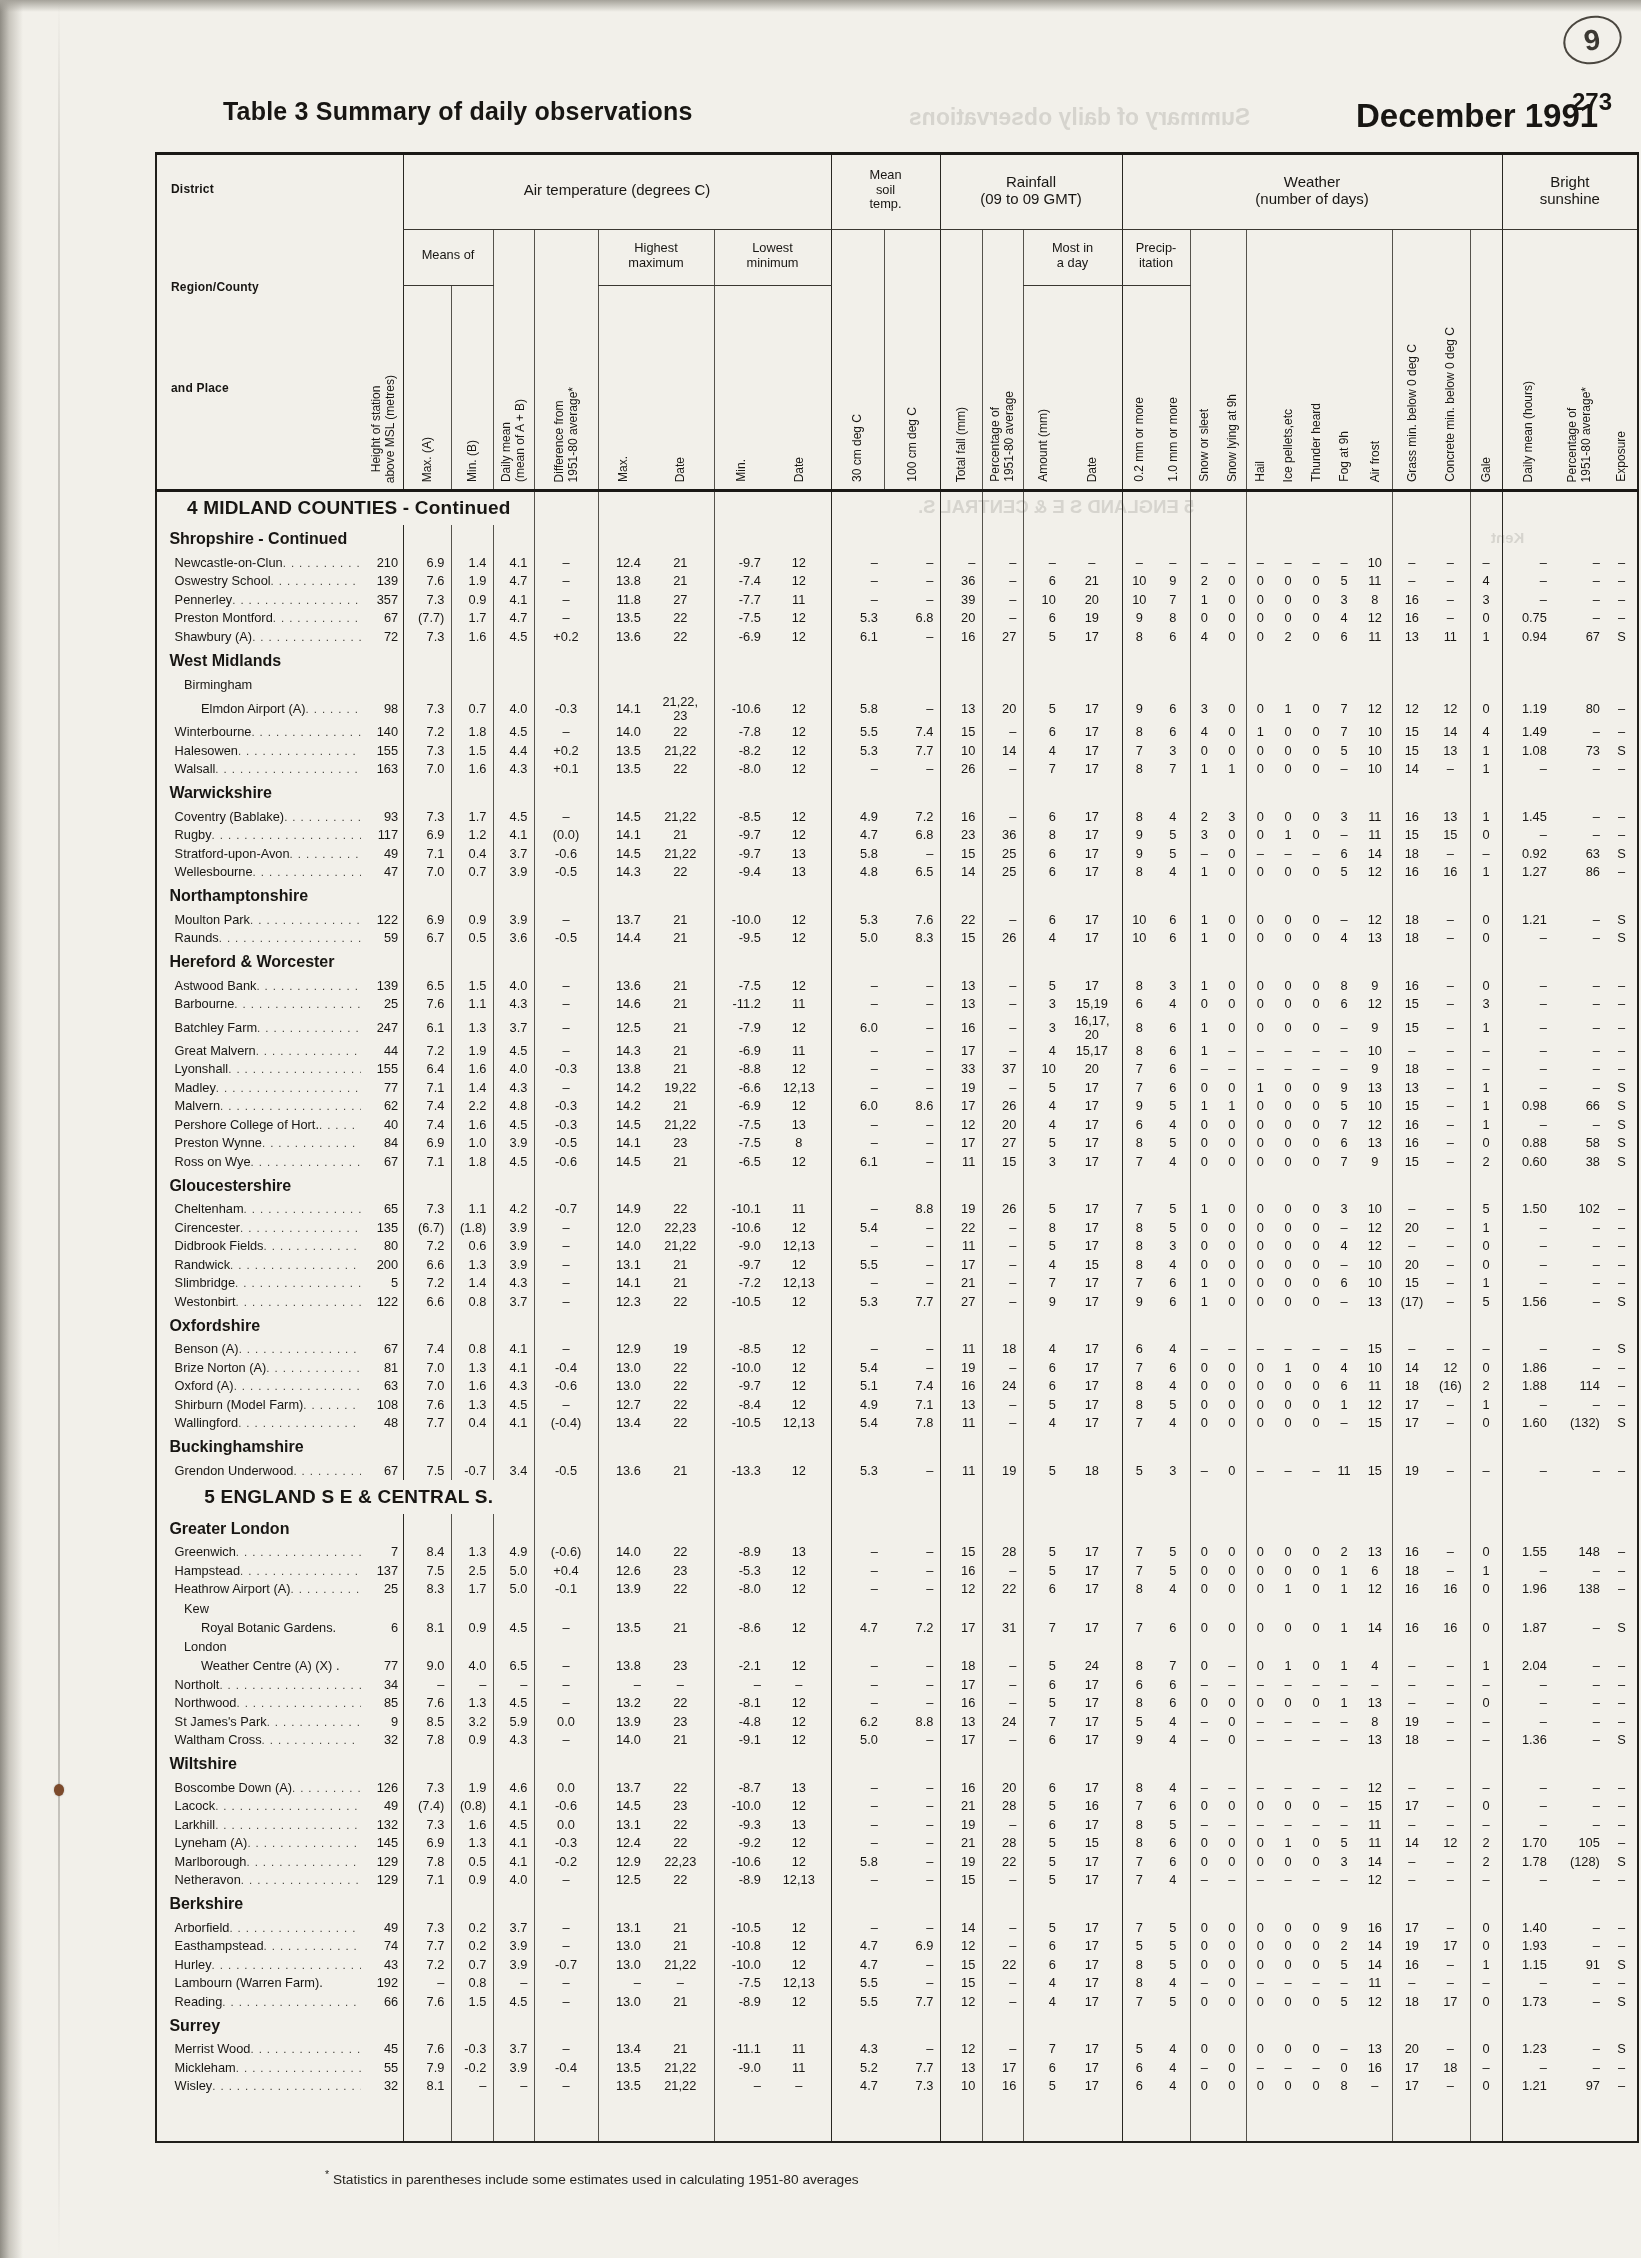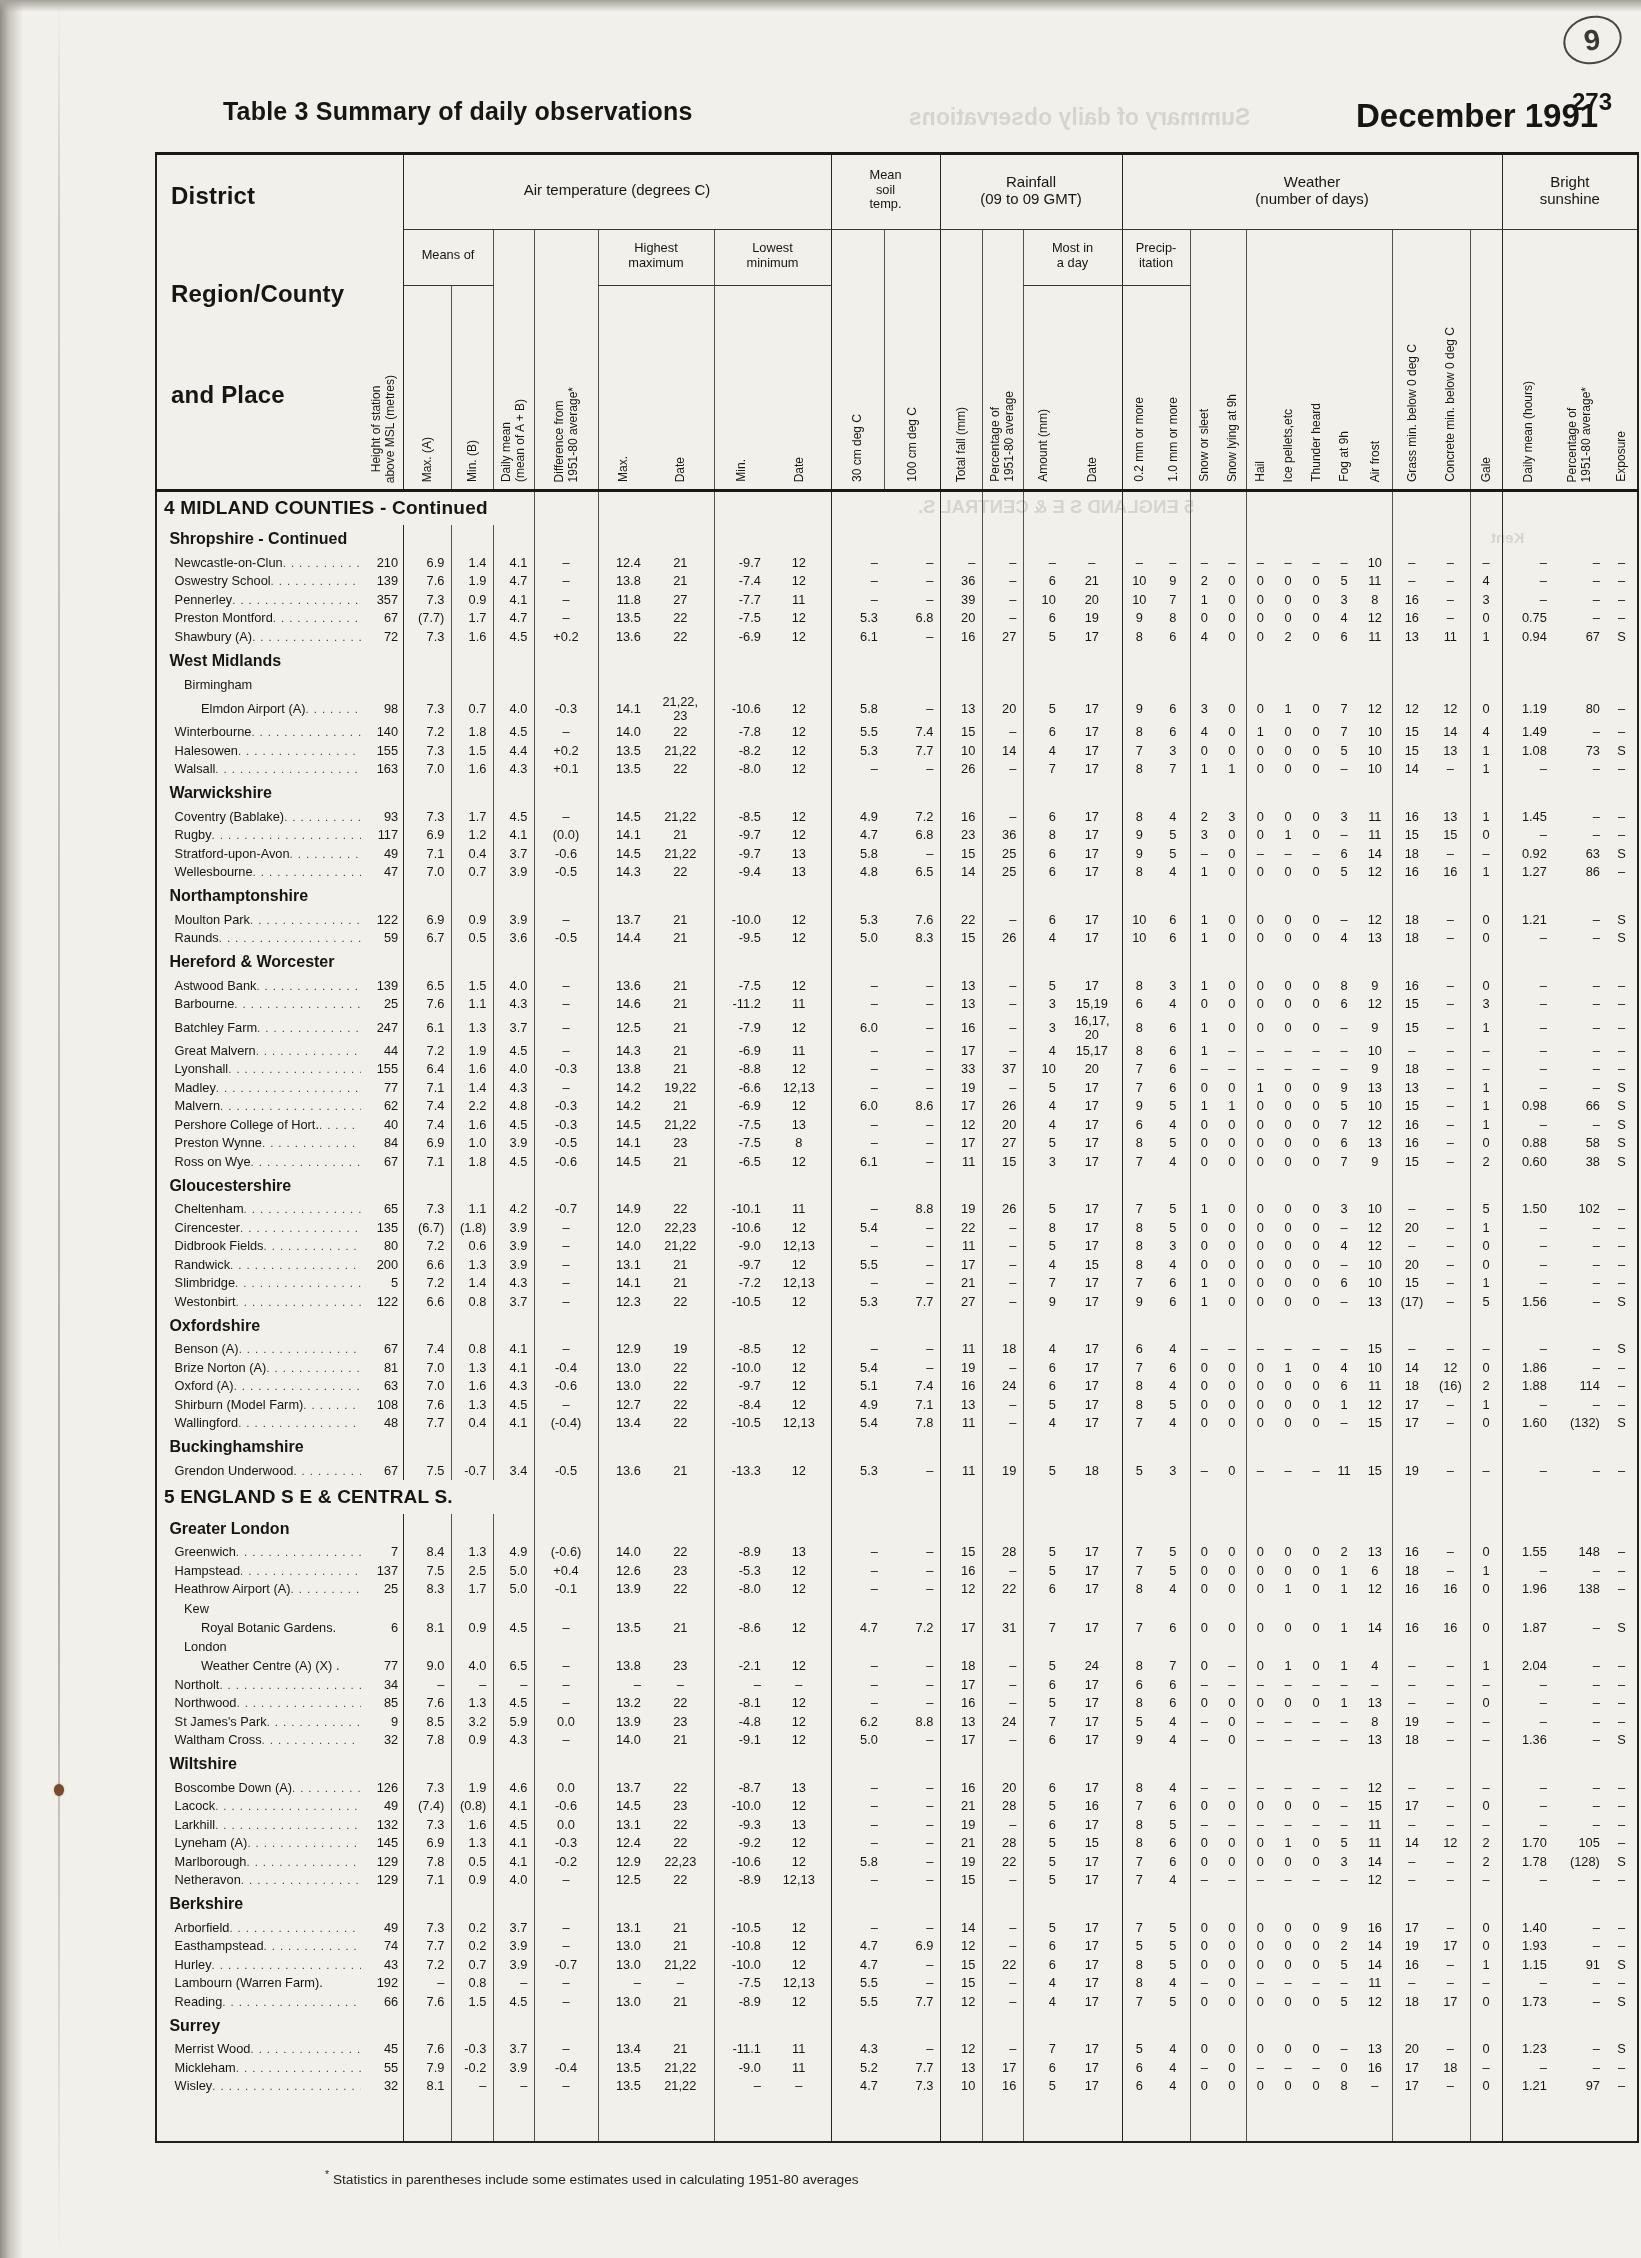--- a/index.html
+++ b/index.html
@@ -47,38 +47,38 @@
   tr.hrowC{height:205px;}
   th.grp{border-bottom:1.3px solid #3a3731;font-size:15px;text-align:center;
     white-space:pre-line;line-height:1.15;padding-bottom:4px;vertical-align:middle;}
   th.grp-sm{font-size:12.8px;}
   th.box{border-bottom:1.3px solid #3a3731;font-size:12.8px;text-align:center;
     white-space:pre-line;line-height:1.2;padding-bottom:5.3px;vertical-align:middle;}
   .vert{writing-mode:vertical-rl;transform:rotate(180deg);margin:0 auto;
     white-space:pre-line;font-size:12px;line-height:1.2;text-align:left;max-height:198px;}
   th.rot{padding-bottom:7px;}
   th.district{position:relative;}
-  .dl{position:absolute;left:14px;font-size:24px;font-weight:bold;letter-spacing:0.2px;}
+  .dl{position:absolute;left:14px;font-size:12px;font-weight:bold;letter-spacing:0.2px;}
   .dl-1{top:26.5px;} .dl-2{top:125px;} .dl-3{top:226px;}
   .height-lbl{position:absolute;right:4.4px;bottom:5.3px;writing-mode:vertical-rl;
     transform:rotate(180deg);white-space:pre-line;font-size:12px;line-height:1.2;}
 
   tbody td{font-size:12.8px;line-height:1.1;white-space:pre-line;}
   tr.data td{height:18.5px;}
   td.num{text-align:right;padding-right:6.2px;}
   td.ctr{text-align:center;padding:0 0.9px;}
   td.name-cell{padding-left:17.6px;}
   td.name-cell .flexline{display:flex;align-items:baseline;}
   td.name-cell.ind{padding-left:44px;}
   .dots{flex:1;overflow:hidden;white-space:nowrap;letter-spacing:0.9px;color:#43403a;font-size:11.5px;}
   .dots::after{content:". . . . . . . . . . . . . . . . . . . . . . . . . . . . . . . .";}
   td.height-cell{text-align:right;padding-right:4.4px;}
 
   tr.region td.lbl{font-size:19px;font-weight:bold;padding-left:7px;letter-spacing:0.2px;}
-  tr.region{height:34px;}
+  tr.region{height:34px;text-align:center;}
   tr.county td.lbl{font-size:16px;font-weight:bold;padding-left:12.4px;}
   tr.county{height:29px;}
   tr.label{height:20px;}
   tr.label td.lbl{font-size:12.8px;padding-left:27px;}
   tr.spacer{height:46px;}
 
   .footnote{position:absolute;left:325px;top:2168px;font-size:13.7px;color:#25231f;}
   .footnote sup{font-size:10.6px;}
 </style>
 </head>

